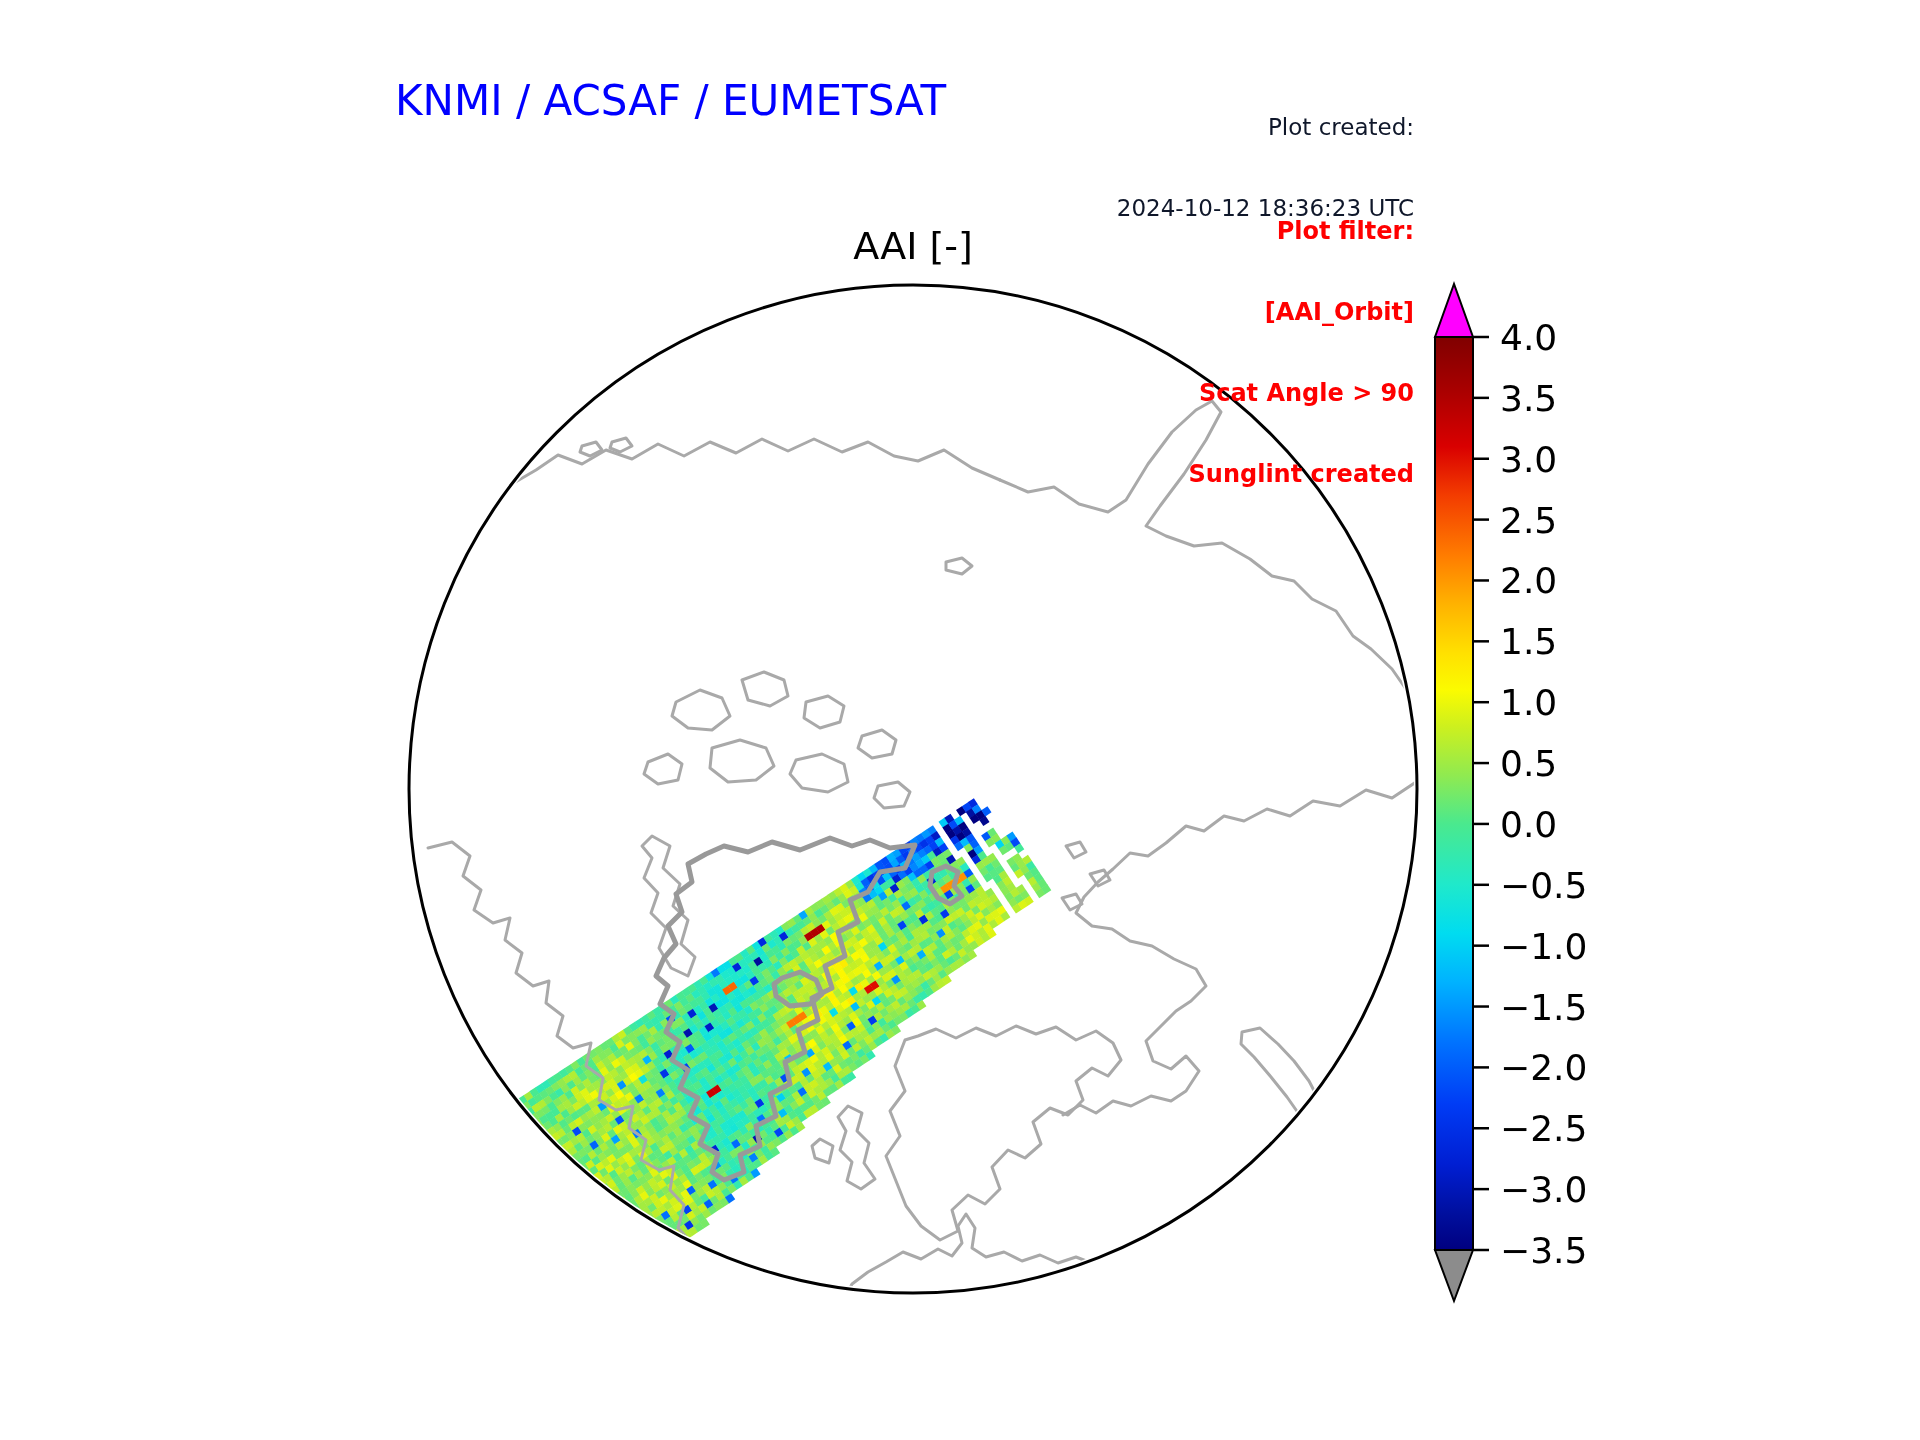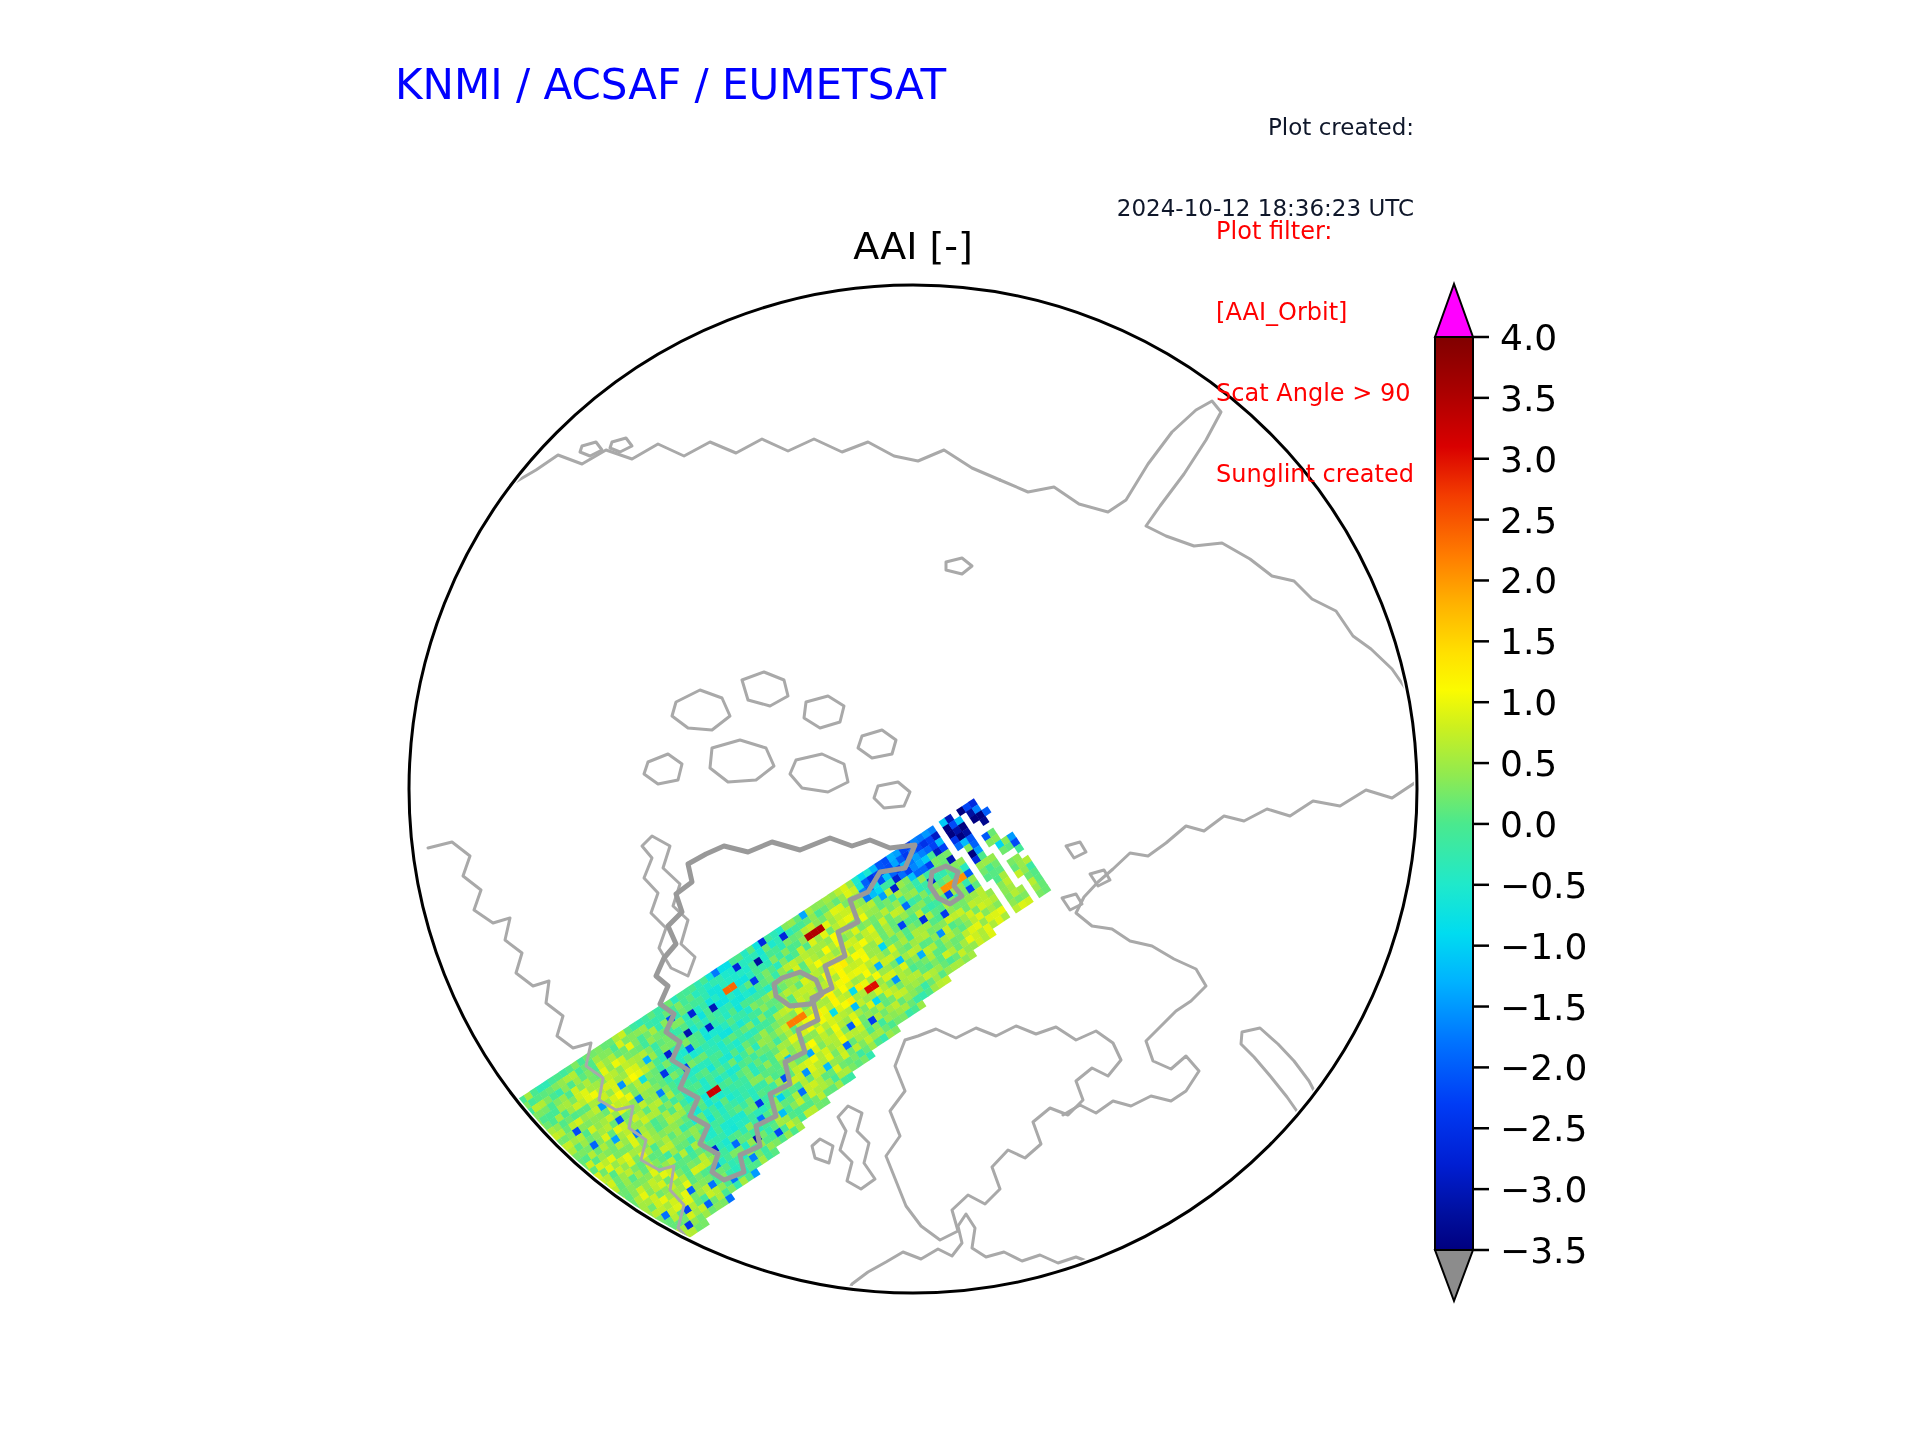--- a/index.html
+++ b/index.html
@@ -1,25 +1,25 @@
 <!DOCTYPE html>
 <html><head>
 <meta charset="utf-8">
 <style>
   html,body{margin:0;padding:0;background:#ffffff;}
   #canvas{
     position:relative;width:1920px;height:1440px;background:#ffffff;overflow:hidden;
     font-family:"DejaVu Sans","Liberation Sans",sans-serif;color:#000;
   }
   .abs{position:absolute;white-space:pre;}
-  #brand{left:395px;top:60px;font-size:42px;color:#0000ff;}
+  #brand{left:395px;top:76px;font-size:42px;color:#0000ff;}
   #created{right:506px;top:60px;font-size:23px;line-height:27px;text-align:right;color:#0f172a;}
   #product{left:395px;top:138px;font-size:38px;line-height:42px;}
   #maptitle{left:913px;top:224px;font-size:38px;transform:translateX(-50%);}
-  #filternote{right:506px;top:164px;font-size:24px;line-height:27px;text-align:left;color:#ff0000;}
+  #filternote{right:506px;top:164px;font-size:24px;line-height:27px;text-align:right;color:#ff0000;font-weight:bold;}
   svg{position:absolute;left:0;top:0;}
   text{font-family:"DejaVu Sans","Liberation Sans",sans-serif;}
 </style>
 </head>
 <body>
 
 <div id="canvas">
 
   <svg id="plot-svg" width="1920" height="1440" viewBox="0 0 1920 1440">
     <defs>

